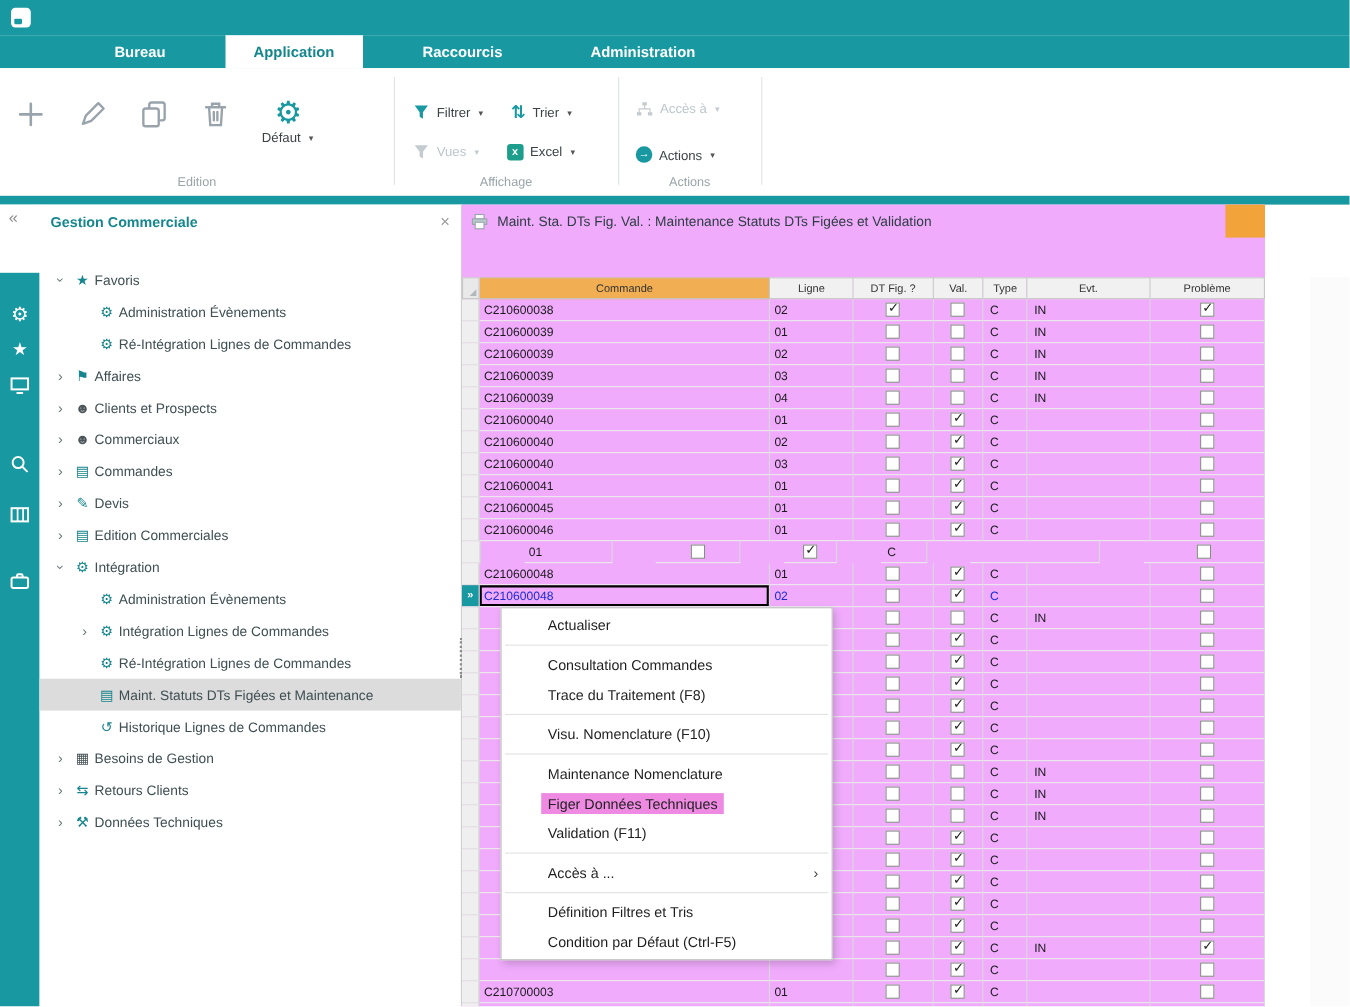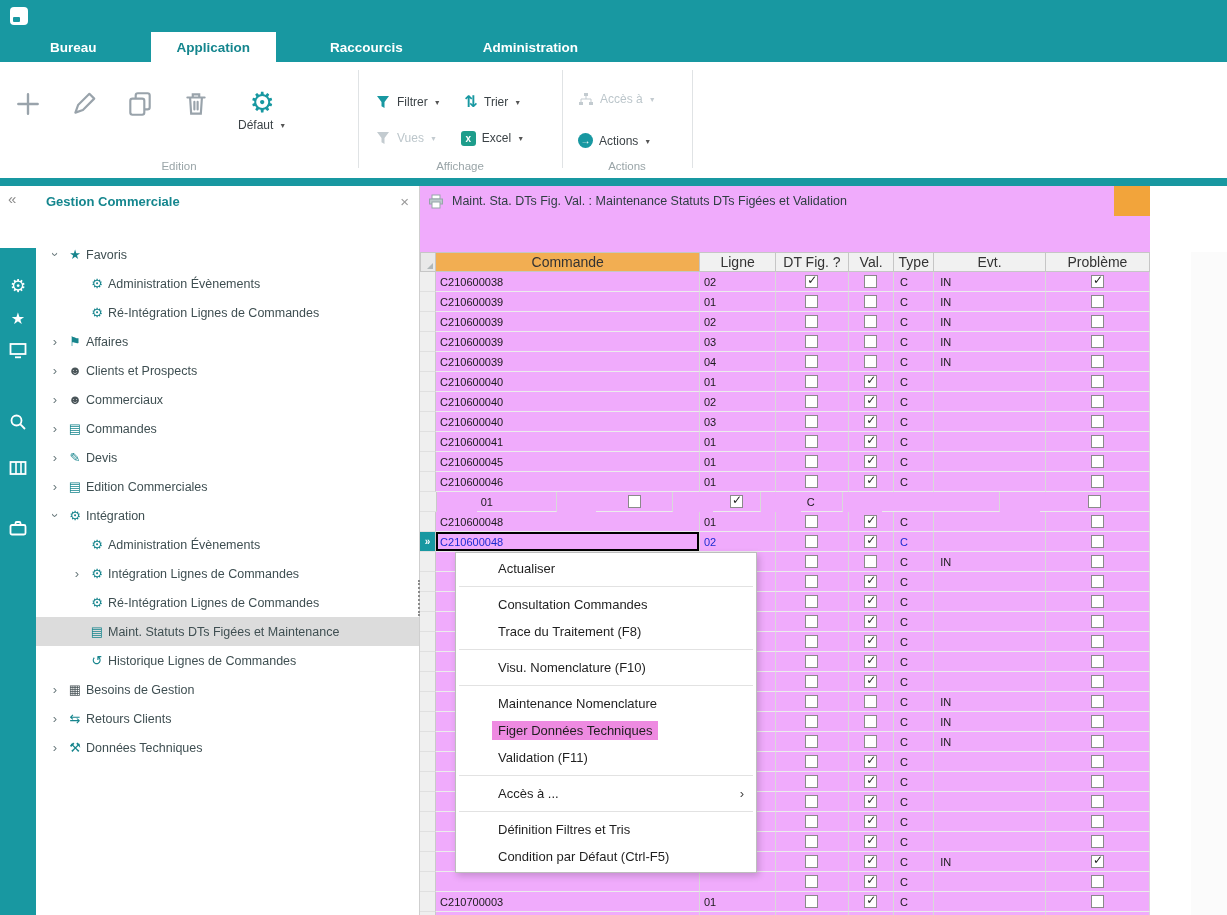--- a/index.html
+++ b/index.html
@@ -5,21 +5,21 @@
   html,body{margin:0;padding:0;width:1227px;height:915px;overflow:hidden;
     font-family:"Liberation Sans","DejaVu Sans",sans-serif;background:#fff;position:relative;}
   .abs{position:absolute;}
 
   
   #titlebar{top:0;left:0;width:1227px;height:32px;background:#1898a1;}
   #app-logo{left:10px;top:7px;width:18px;height:18px;background:#fff;border-radius:4px;}
   #app-logo::after{content:"";position:absolute;left:3px;bottom:3px;width:7px;height:5px;background:#1898a1;border-radius:1px;}
 
   
-  #menubar{top:32px;left:0;width:1227px;height:30px;background:#1898a1;display:flex;align-items:stretch;padding-left:24px;box-sizing:border-box;}
+  #menubar{top:32px;left:0;width:1227px;height:30px;background:#1898a1;display:flex;align-items:stretch;padding-left:78px;box-sizing:border-box;}
   .menu-tab{color:#fff;font-weight:bold;font-size:13.5px;padding:0 26px;margin-right:28px;display:flex;align-items:center;cursor:default;}
   .menu-tab.active{background:#fff;color:#15868e;}
 
   
   #ribbon{top:62px;left:0;width:1227px;height:116px;background:#fff;}
   .rib-sep{position:absolute;top:8px;bottom:10px;width:1px;background:#e0e3e5;}
   .grp-label{position:absolute;bottom:6px;font-size:11.5px;color:#9aa5a8;text-align:center;}
   .rib-ic{display:inline-flex;align-items:center;justify-content:center;}
   .rib-btn{display:inline-flex;align-items:center;gap:6px;font-size:12px;color:#3c4347;cursor:default;}
   .rib-btn.disabled{color:#bcc6cb;}
@@ -58,21 +58,21 @@
   #doc-titlebar{height:30px;display:flex;align-items:center;padding-left:8px;position:relative;}
   #doc-title{font-size:12.5px;color:#2e3e42;margin-left:8px;}
   #orange-block{position:absolute;right:0;top:0;width:36px;height:30px;background:#f2a43b;}
   #doc-tabs{height:24px;display:flex;align-items:flex-end;padding-left:4px;gap:2px;}
   .doc-tab{height:22px;display:flex;align-items:center;gap:6px;padding:0 10px;font-size:12px;color:#3c4347;border:1px solid #cfcfcf;background:#f2f2f2;box-sizing:border-box;cursor:default;}
   .doc-tab.active{background:#fff;border-color:#9f9f9f;}
 
   
   #grid{position:absolute;top:66px;left:0;right:0;bottom:0;overflow:hidden;}
   #grid-header{display:flex;height:20px;}
-  .g-h{box-sizing:border-box;border:1px solid #c6c6c6;border-left:none;background:#f1f1f1;font-size:14px;color:#333;display:flex;align-items:center;justify-content:center;cursor:default;}
+  .g-h{box-sizing:border-box;border:1px solid #c6c6c6;border-left:none;background:#f1f1f1;font-size:10px;color:#333;display:flex;align-items:center;justify-content:center;cursor:default;}
   .g-h.first{border-left:1px solid #c6c6c6;background:#e9e9e9;position:relative;}
   .g-h.first::after{content:"";position:absolute;right:2px;bottom:2px;border-style:solid;border-width:0 0 6px 6px;border-color:transparent transparent #b0b8ba transparent;}
   .g-h.orange{background:#f2ae52;}
   .g-row{display:flex;height:20px;justify-content:space-between;}
   .g-marker{box-sizing:border-box;width:17px;background:#efefef;border-right:1px solid #c9c9c9;border-bottom:1px solid #e0e0e0;display:flex;align-items:center;justify-content:center;color:#fff;font-size:10px;font-weight:bold;}
   .g-marker.sel{background:#1898a1;}
   .g-cell{box-sizing:border-box;border-right:1px solid #d9d9d9;border-bottom:1px solid #ececec;font-size:11px;color:#1a1a1a;display:flex;align-items:center;padding-left:4px;overflow:hidden;white-space:nowrap;}
   .g-cell.center{justify-content:center;padding-left:0;}
   .g-cell.focus{box-shadow:inset 0 0 0 2px #000;}
   .blue{color:#1b2bd0;}

